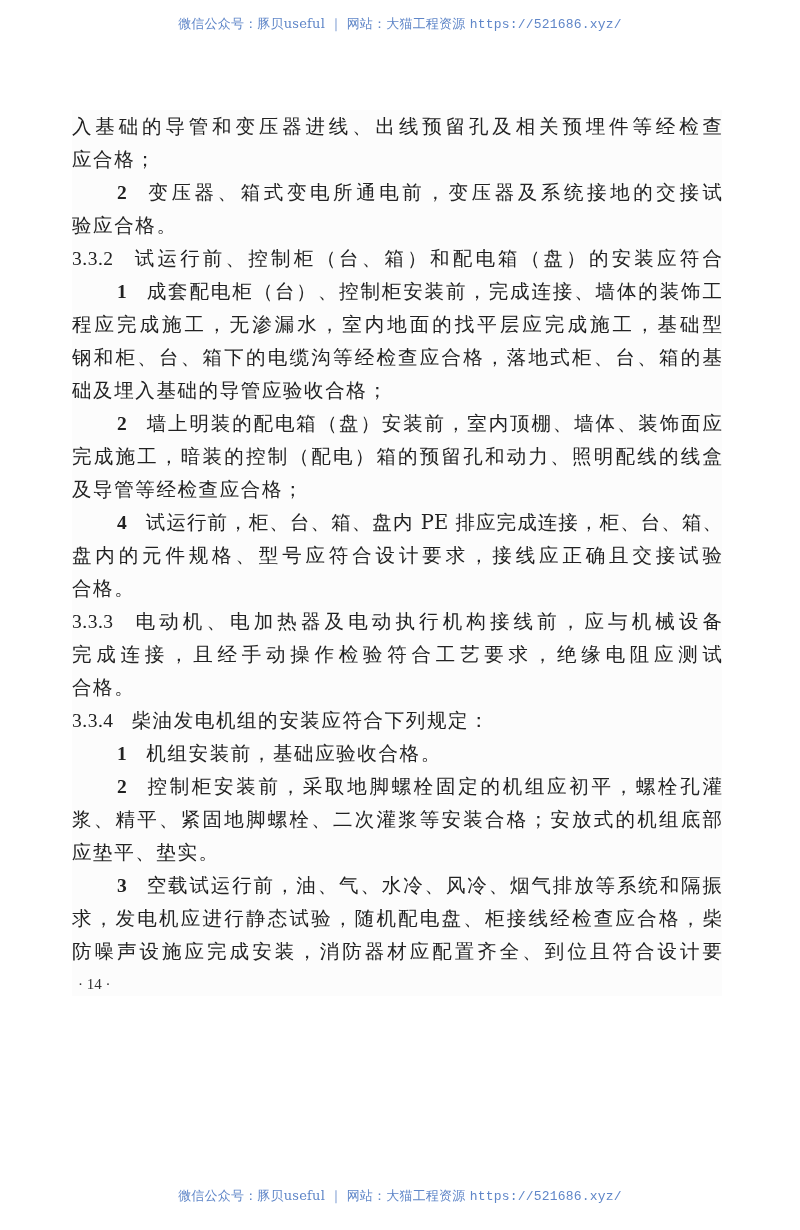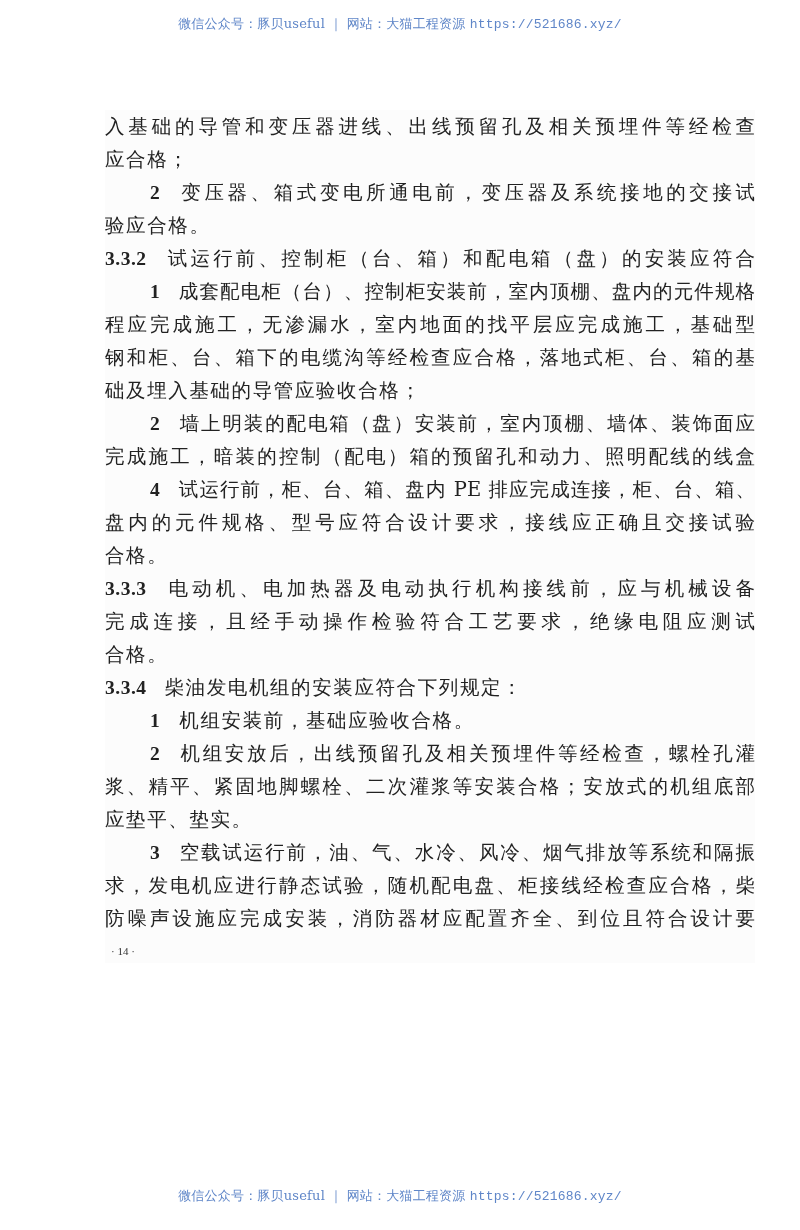--- a/index.html
+++ b/index.html
@@ -12,64 +12,64 @@
     position: absolute; left: 0; width: 800px; text-align: center;
     font-size: 13px; color: #5f86c8; letter-spacing: 0.2px;
     font-family: "DejaVu Serif", serif;
   }
   .watermark .url { font-family: "Liberation Mono", "DejaVu Sans Mono", monospace; }
   .wm-top { top: 15px; }
   .wm-bottom { top: 1187px; }
   .page {
     position: absolute; left: 72px; top: 110px; width: 650px;
     background: #fcfcfc;
-    margin-left: 33px;
   }
   .line {
     height: 33px; line-height: 33px; font-size: 19.5px; white-space: nowrap;
     letter-spacing: 1.6px; color: #222;
   }
   .line.indent { padding-left: 45px; }
   .line.justify { text-align: justify; text-align-last: justify; letter-spacing: 0; }
   .num { font-weight: bold; margin-right: 18px; font-family: "Liberation Serif", serif; }
-  .secnum { font-weight: bold; margin-right: 18px; font-family: "Liberation Serif", serif; letter-spacing: 0.5px; }
+  .secnum { font-weight: normal; margin-right: 18px; font-family: "Liberation Serif", serif; letter-spacing: 0.5px; }
   .pageno {
-    font-size: 11px; line-height: 24px; padding-left: 6px; margin-top: 4px;
+    font-size: 15px; line-height: 24px; padding-left: 6px; margin-top: 4px;
     font-family: "Liberation Serif", serif; color: #333;
   }
 </style>
 </head>
 <body>
 
 <div class="watermark wm-top">
   <span>微信公众号：豚贝useful ｜ 网站：大猫工程资源 </span><span class="url">https://521686.xyz/</span>
 </div>
 
 <div class="page">
   <div id="body-lines">
       <div class="line justify"><span>入基础的导管和变压器进线、出线预留孔及相关预埋件等经检查</span></div>
       <div class="line"><span>应合格；</span></div>
       <div class="line justify indent"><span class="num">2</span><span>变压器、箱式变电所通电前，变压器及系统接地的交接试</span></div>
       <div class="line"><span>验应合格。</span></div>
       <div class="line justify"><span class="secnum">3.3.2</span><span>试运行前、控制柜（台、箱）和配电箱（盘）的安装应符合</span></div>
-      <div class="line justify indent"><span class="num">1</span><span>成套配电柜（台）、控制柜安装前，室内顶棚、盘内的元件规格</span></div>
+      <div class="line justify indent"><span class="num">1</span><span>成套配电柜（台）、控制柜安装前，完成连接、墙体的装饰工</span></div>
       <div class="line justify"><span>程应完成施工，无渗漏水，室内地面的找平层应完成施工，基础型</span></div>
       <div class="line justify"><span>钢和柜、台、箱下的电缆沟等经检查应合格，落地式柜、台、箱的基</span></div>
       <div class="line"><span>础及埋入基础的导管应验收合格；</span></div>
       <div class="line justify indent"><span class="num">2</span><span>墙上明装的配电箱（盘）安装前，室内顶棚、墙体、装饰面应</span></div>
       <div class="line justify"><span>完成施工，暗装的控制（配电）箱的预留孔和动力、照明配线的线盒</span></div>
+      <div class="line"><span>及导管等经检查应合格；</span></div>
       <div class="line justify indent"><span class="num">4</span><span>试运行前，柜、台、箱、盘内 PE 排应完成连接，柜、台、箱、</span></div>
       <div class="line justify"><span>盘内的元件规格、型号应符合设计要求，接线应正确且交接试验</span></div>
       <div class="line"><span>合格。</span></div>
       <div class="line justify"><span class="secnum">3.3.3</span><span>电动机、电加热器及电动执行机构接线前，应与机械设备</span></div>
       <div class="line justify"><span>完成连接，且经手动操作检验符合工艺要求，绝缘电阻应测试</span></div>
       <div class="line"><span>合格。</span></div>
       <div class="line"><span class="secnum">3.3.4</span><span>柴油发电机组的安装应符合下列规定：</span></div>
       <div class="line indent"><span class="num">1</span><span>机组安装前，基础应验收合格。</span></div>
-      <div class="line justify indent"><span class="num">2</span><span>机组安放后，出线预留孔及相关预埋件等经检查，螺栓孔灌</span></div>
+      <div class="line justify indent"><span class="num">2</span><span>控制柜安装前，采取地脚螺栓固定的机组应初平，螺栓孔灌</span></div>
       <div class="line justify"><span>浆、精平、紧固地脚螺栓、二次灌浆等安装合格；安放式的机组底部</span></div>
       <div class="line"><span>应垫平、垫实。</span></div>
       <div class="line justify indent"><span class="num">3</span><span>空载试运行前，油、气、水冷、风冷、烟气排放等系统和隔振</span></div>
       <div class="line justify"><span>求，发电机应进行静态试验，随机配电盘、柜接线经检查应合格，柴</span></div>
       <div class="line justify"><span>防噪声设施应完成安装，消防器材应配置齐全、到位且符合设计要</span></div>
     </div>
   <div class="pageno">· 14 ·</div>
 </div>
 
 <div class="watermark wm-bottom">

